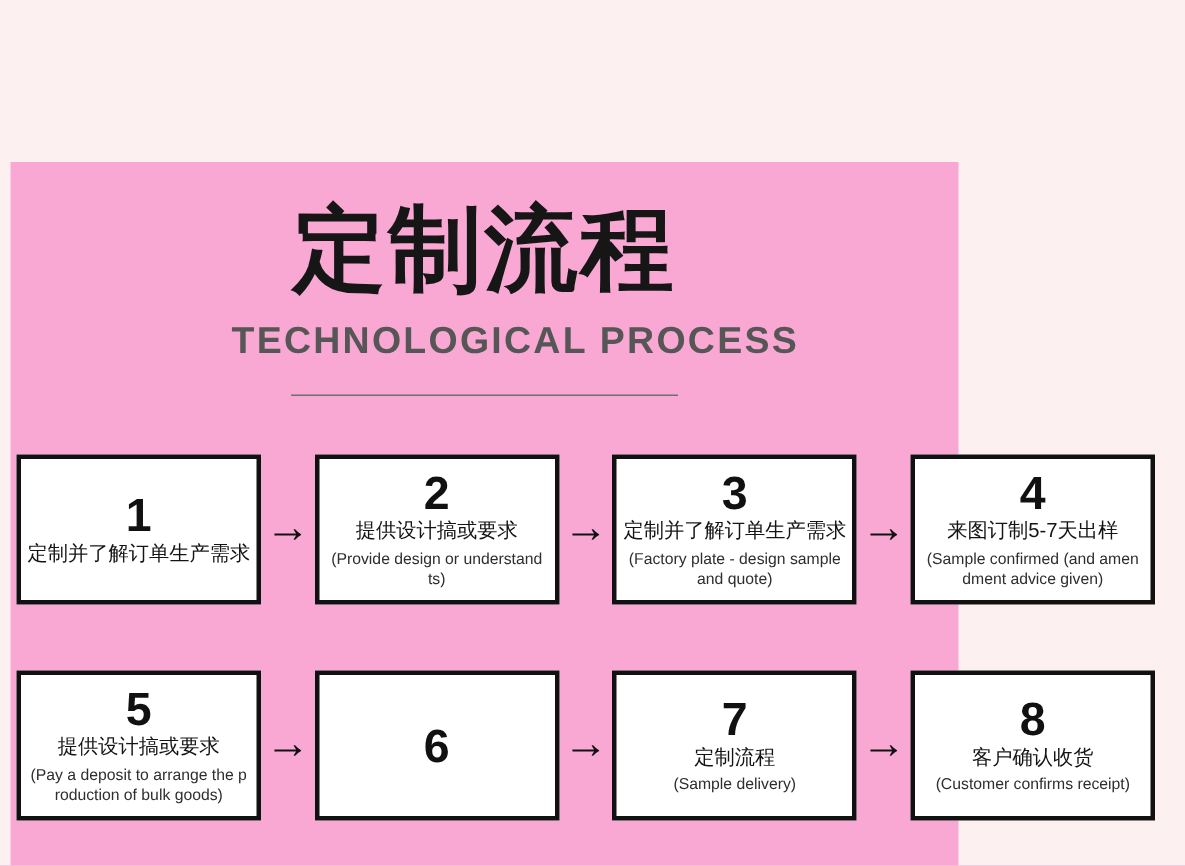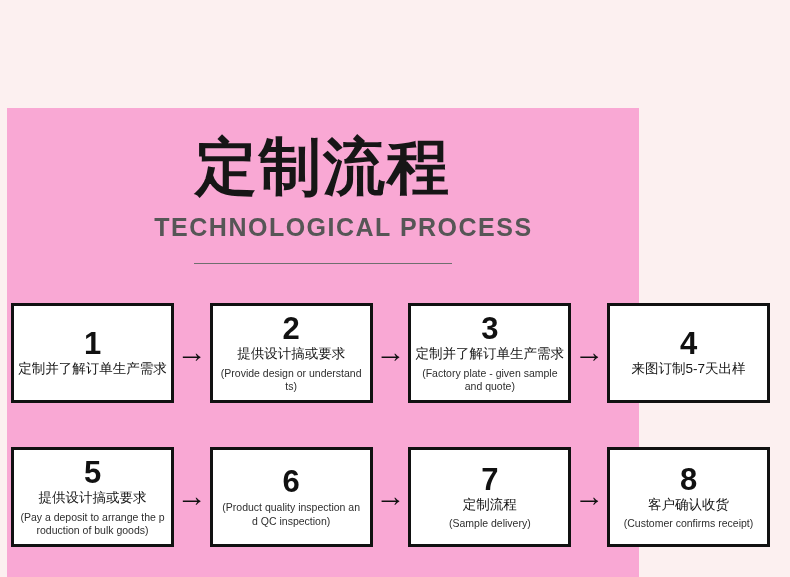--- a/index.html
+++ b/index.html
@@ -110,42 +110,42 @@
     <div class="step-box">
       <div class="step-number">2</div>
       <div class="step-zh">提供设计搞或要求</div>
       <div class="step-en">(Provide design or understand
 ts)</div>
     </div>
     <div class="arrow">→</div>
     <div class="step-box">
       <div class="step-number">3</div>
       <div class="step-zh">定制并了解订单生产需求</div>
-      <div class="step-en">(Factory plate - given sample
+      <div class="step-en">(Factory plate - design sample
 and quote)</div>
     </div>
     <div class="arrow">→</div>
     <div class="step-box">
       <div class="step-number">4</div>
       <div class="step-zh">来图订制5-7天出样</div>
+      <div class="step-en">(Sample confirmed (and amen
+dment advice given)</div>
     </div>
   </div>
 
   <div class="row row2">
     <div class="step-box">
       <div class="step-number">5</div>
       <div class="step-zh">提供设计搞或要求</div>
       <div class="step-en">(Pay a deposit to arrange the p
 roduction of bulk goods)</div>
     </div>
     <div class="arrow">→</div>
     <div class="step-box">
       <div class="step-number">6</div>
-      <div class="step-en">(Product quality inspection an
-d QC inspection)</div>
     </div>
     <div class="arrow">→</div>
     <div class="step-box">
       <div class="step-number">7</div>
       <div class="step-zh">定制流程</div>
       <div class="step-en">(Sample delivery)</div>
     </div>
     <div class="arrow">→</div>
     <div class="step-box">
       <div class="step-number">8</div>

